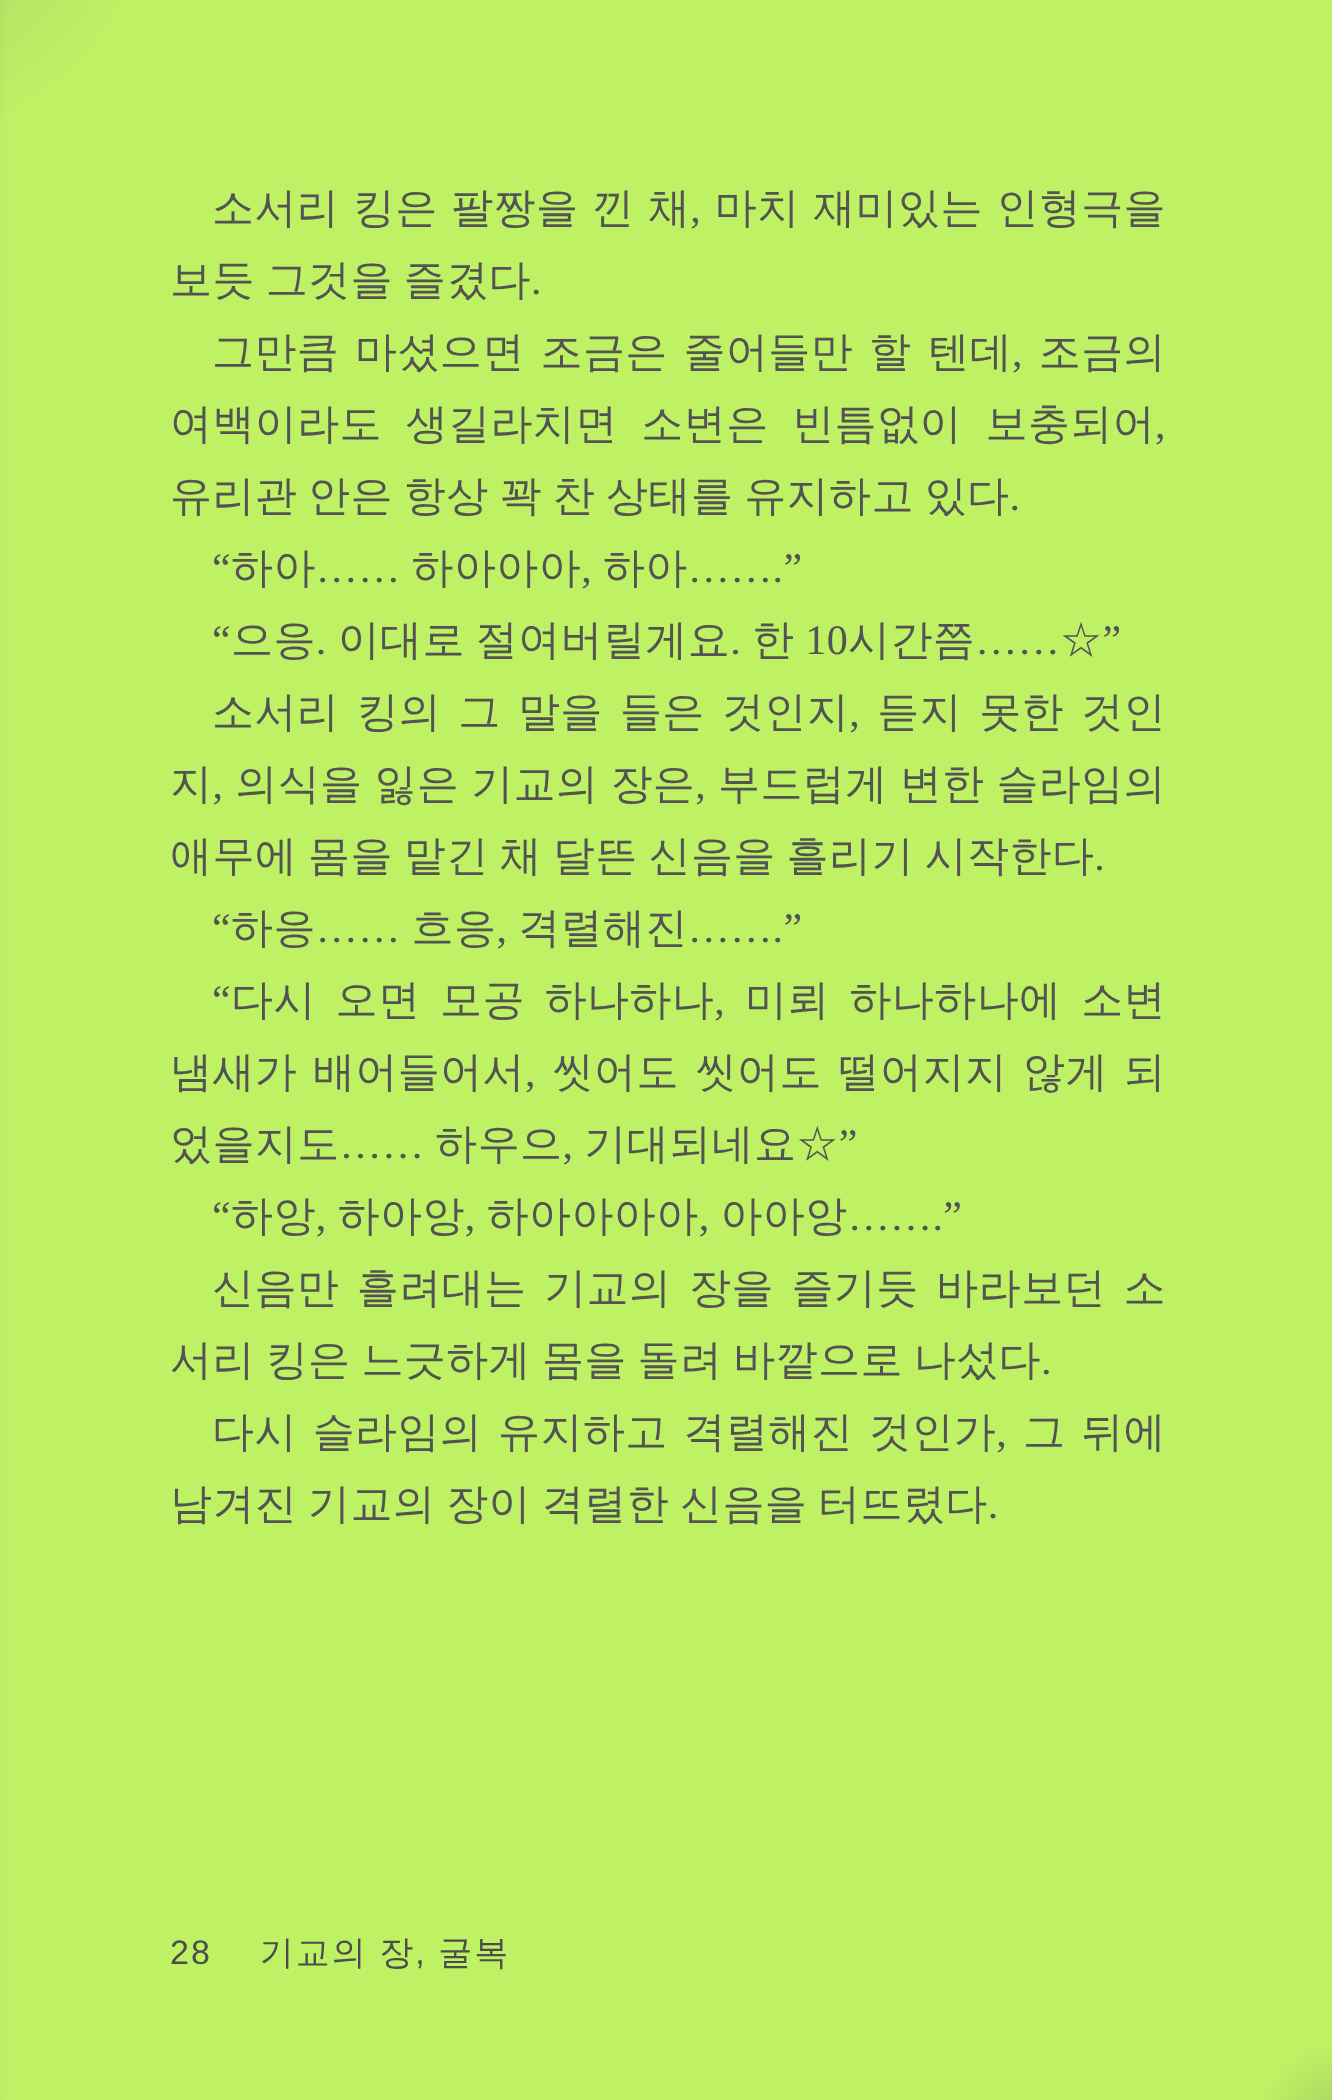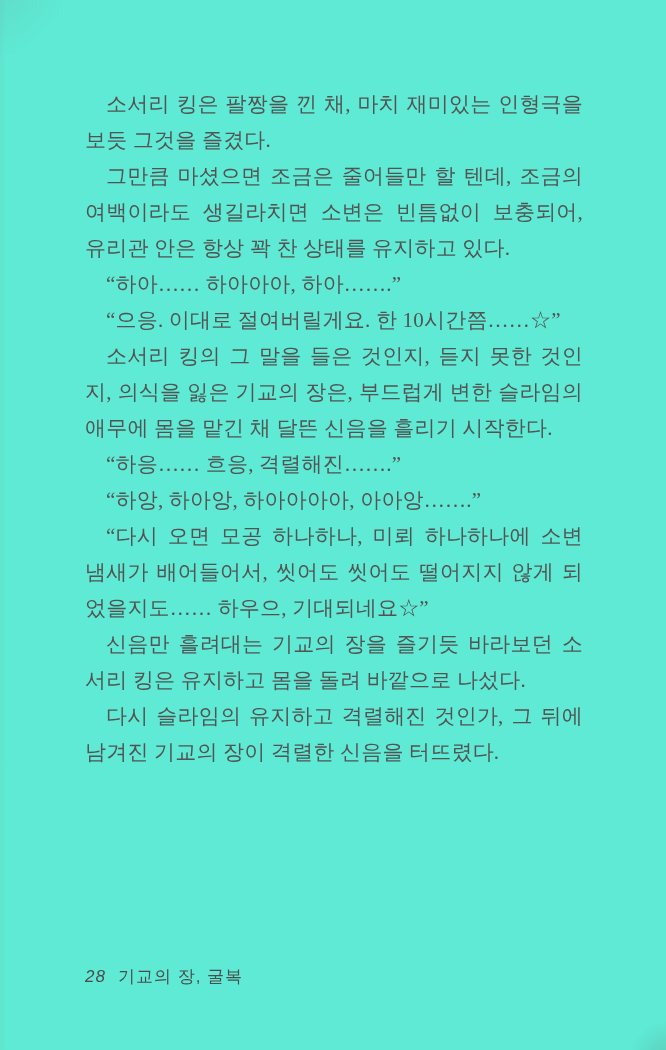--- a/index.html
+++ b/index.html
@@ -4,21 +4,21 @@
 <style>
   html, body {
     margin: 0;
     padding: 0;
     background: #ffffff;
   }
   .page {
     position: relative;
     width: 666px;
     height: 1050px;
-    background: #5eead4;
+    background: #bef264;
     overflow: hidden;
     font-family: "Liberation Serif", "DejaVu Serif", serif;
   }
   
   .scan-shade {
     position: absolute;
     inset: 0;
     pointer-events: none;
     background:
       radial-gradient(circle 150px at -30px -40px, rgba(110,110,110,0.18), rgba(255,255,255,0) 70%),
@@ -47,39 +47,38 @@
   .footer {
     position: absolute;
     left: 85px;
     top: 965px;
     font-family: "Liberation Sans", "DejaVu Sans", sans-serif;
     font-size: 17px;
     color: #4c4c4c;
     letter-spacing: 1px;
   }
   .footer .page-num {
-    margin-right: 12px;
-    font-style: italic;
+    margin-right: 24px;
   }
 </style>
 </head>
 <body>
 
 <div class="page">
   <div class="scan-shade"></div>
 
   <div class="text-block">
       <p class="para"><span>소서리 킹은 팔짱을 낀 채, 마치 재미있는 인형극을 보듯 그것을 즐겼다.</span></p>
       <p class="para"><span>그만큼 마셨으면 조금은 줄어들만 할 텐데, 조금의 여백이라도 생길라치면 소변은 빈틈없이 보충되어, 유리관 안은 항상 꽉 찬 상태를 유지하고 있다.</span></p>
       <p class="para"><span>“하아…… 하아아아, 하아…….”</span></p>
       <p class="para"><span>“으응. 이대로 절여버릴게요. 한 10시간쯤……☆”</span></p>
       <p class="para"><span>소서리 킹의 그 말을 들은 것인지, 듣지 못한 것인지, 의식을 잃은 기교의 장은, 부드럽게 변한 슬라임의 애무에 몸을 맡긴 채 달뜬 신음을 흘리기 시작한다.</span></p>
       <p class="para"><span>“하응…… </span><span class="underlined">흐응</span><span>, </span><span class="underlined">격렬해진</span><span>…….”</span></p>
+      <p class="para"><span>“다시 오면 모공 하나하나, 미뢰 하나하나에 소변 냄새가 배어들어서, 씻어도 씻어도 떨어지지 않게 되었을지도…… 하우으, 기대되네요☆”</span></p>
       <p class="para"><span>“하앙, 하아앙, 하아아아아, 아아앙…….”</span></p>
-      <p class="para"><span>“다시 오면 모공 하나하나, 미뢰 하나하나에 소변 냄새가 배어들어서, 씻어도 씻어도 떨어지지 않게 되었을지도…… 하우으, 기대되네요☆”</span></p>
-      <p class="para"><span>신음만 흘려대는 기교의 장을 즐기듯 바라보던 소서리 킹은 유지하고 몸을 돌려 바깥으로 나섰다.</span></p>
+      <p class="para"><span>신음만 흘려대는 기교의 장을 즐기듯 바라보던 소서리 킹은 느긋하게 몸을 돌려 바깥으로 나섰다.</span></p>
       <p class="para"><span>다시 슬라임의 유지하고 격렬해진 것인가, 그 뒤에 남겨진 기교의 장이 격렬한 신음을 터뜨렸다.</span></p>
     </div>
 
   <div class="footer">
     <span class="page-num">28</span><span>기교의 장, 굴복</span>
   </div>
 </div>
 
 </body></html>

